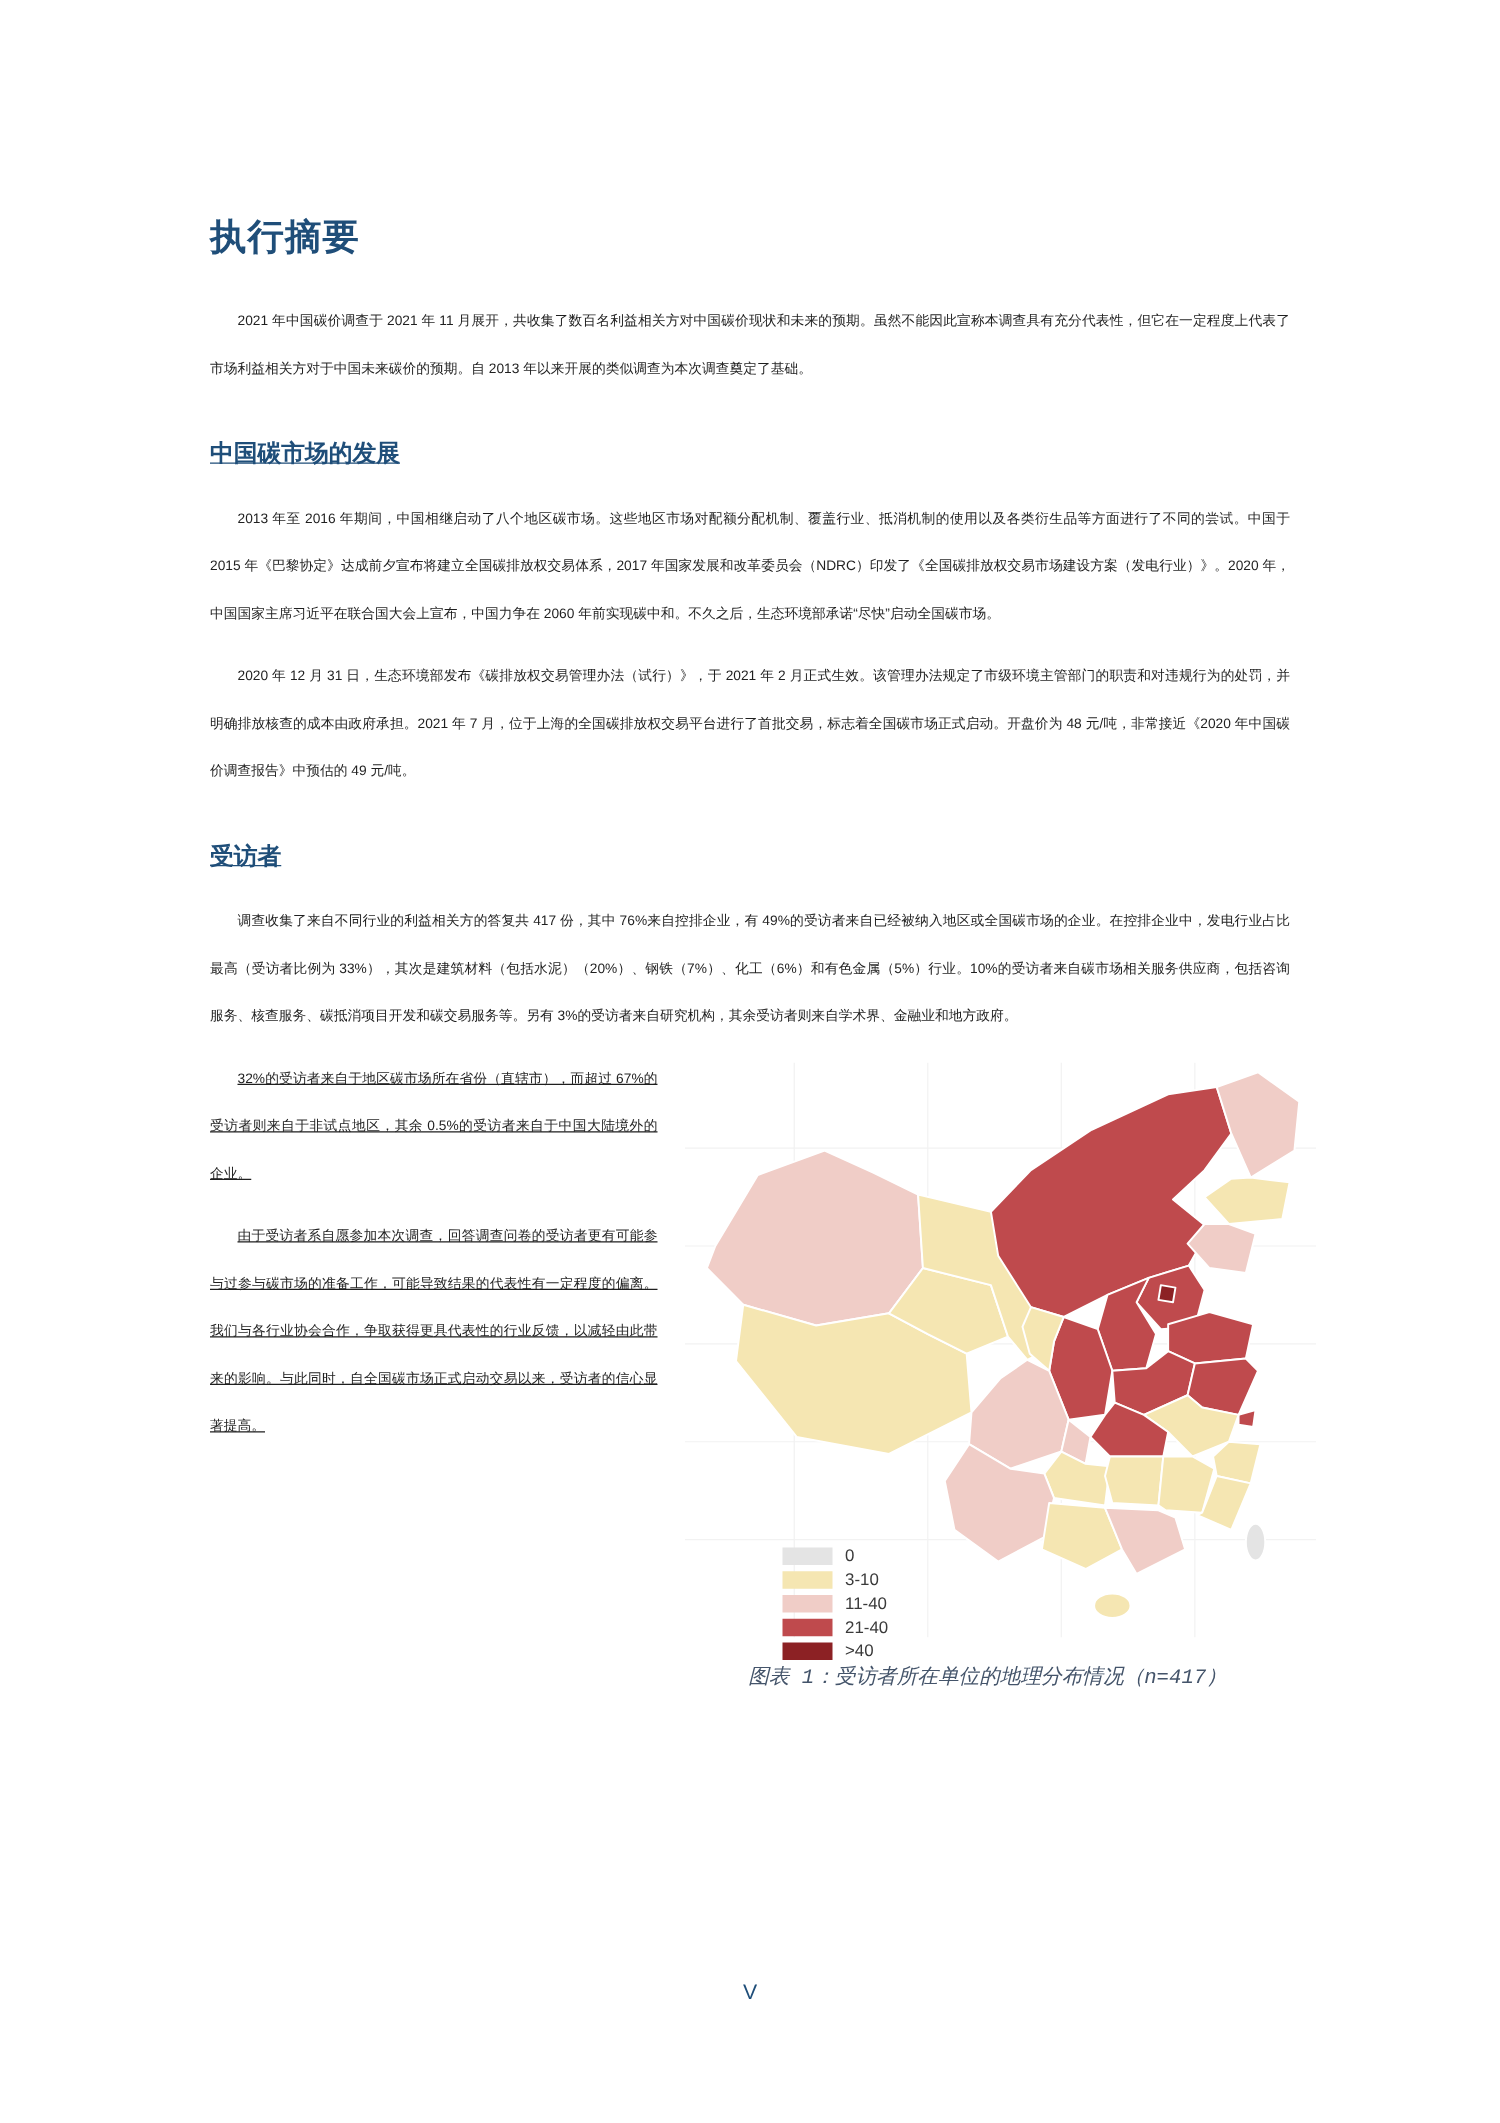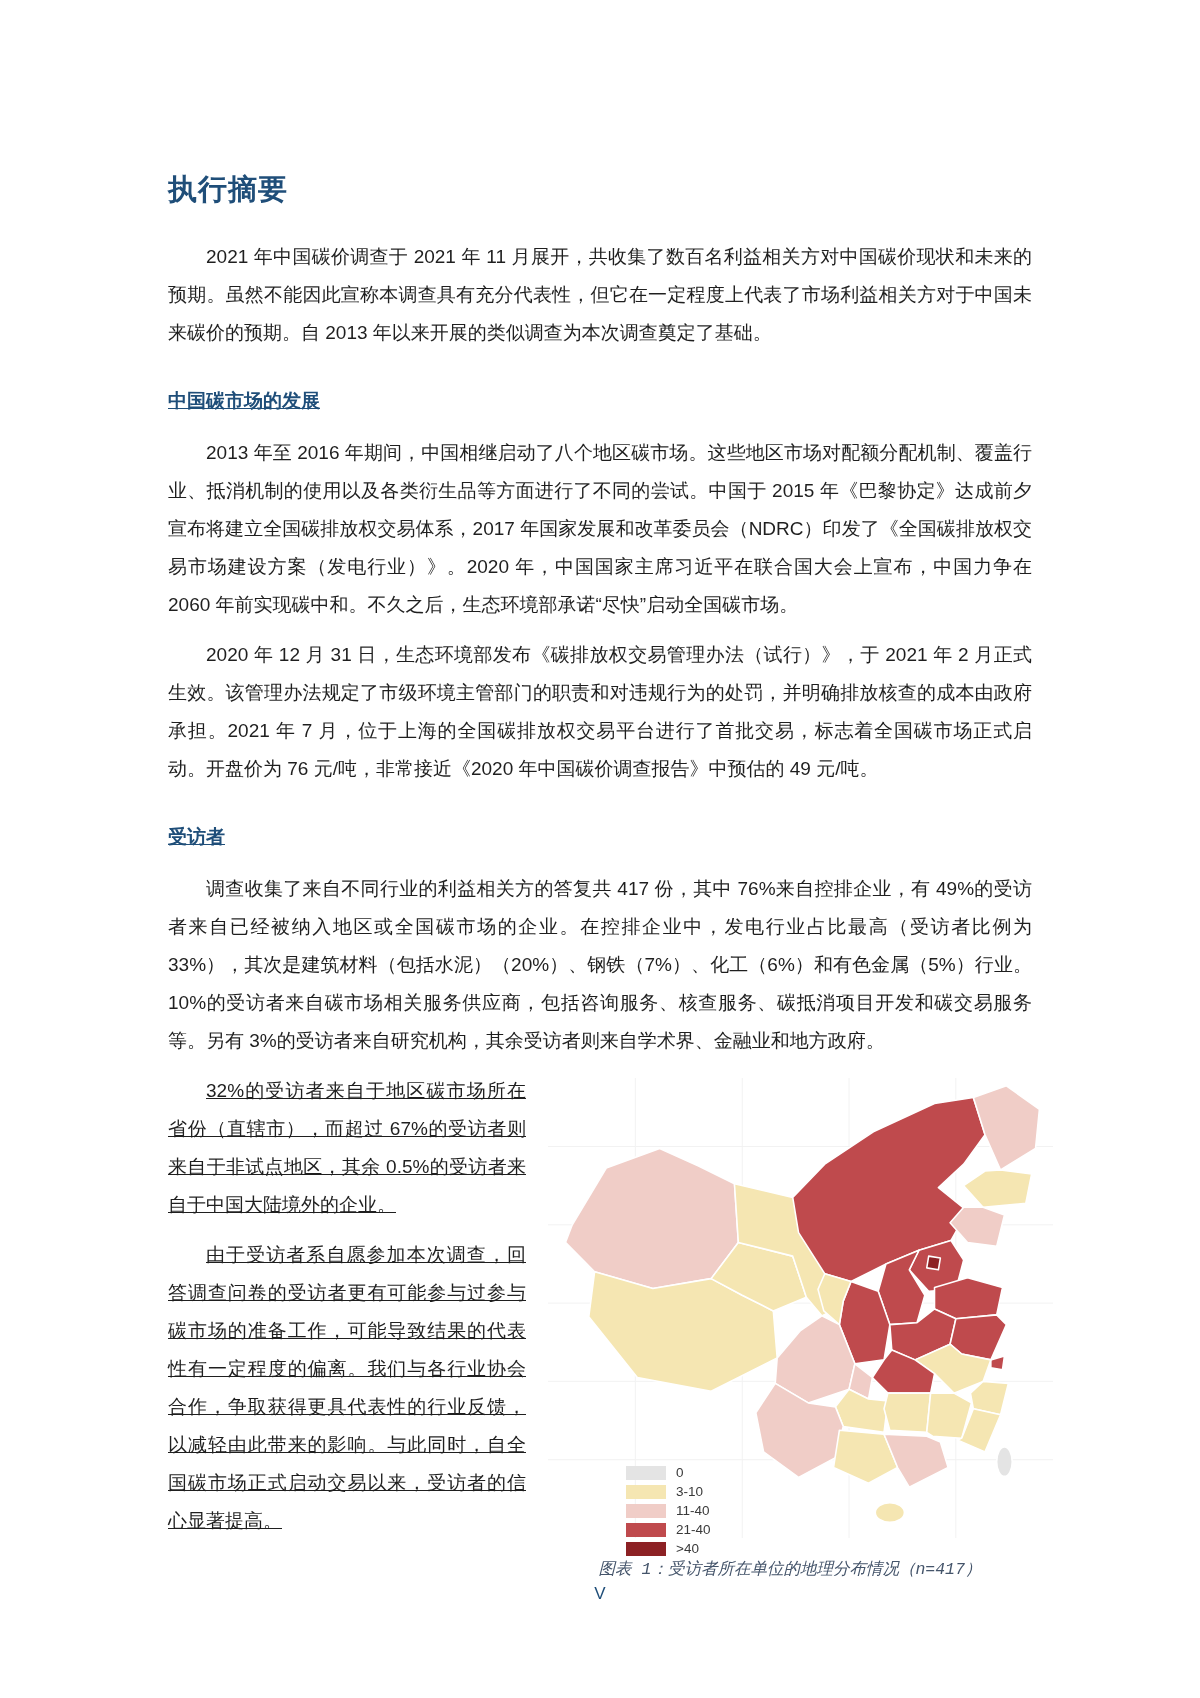--- a/index.html
+++ b/index.html
@@ -8,21 +8,21 @@
     font-family:"Liberation Sans","DejaVu Sans",sans-serif; color:#1f1f1f;
   }
   .page { position:absolute; inset:0; padding:170px 168px 18px 168px; box-sizing:border-box; }
   h1.doc-title {
     font-size:29px; color:#1f4e79; font-weight:bold; margin:0 0 28px 0; letter-spacing:1px;
   }
   h2.sec-heading {
     font-size:19px; color:#1f4e79; font-weight:bold; margin:36px 0 20px 0;text-decoration:underline;
   }
   p.body-para {
-    font-size:19px; line-height:38px; text-align:justify; text-indent:2em; margin:0 0 12px 0;
+    font-size:11px; line-height:38px; text-align:justify; text-indent:2em; margin:0 0 12px 0;
   }
   .columns { display:flex; gap:22px; margin-top:6px; }
   .col-text { flex:none; width:358px;text-decoration:underline; }
   .col-figure { flex:1; position:relative; height:508px; }
   .col-figure svg { position:absolute; top:6px; left:0; }
   .map-legend { position:absolute; left:78px; top:394px; }
   .legend-row { display:flex; align-items:center; margin-bottom:5px; }
   .legend-swatch { width:40px; height:14px; margin-right:10px; flex:none; }
   .legend-label { font-size:13.5px; color:#3a3a3a; line-height:14px; }
   .fig-caption {
@@ -38,21 +38,21 @@
 <body>
 
 <div class="page">
 
   <h1 class="doc-title">执行摘要</h1>
 
   <p class="body-para">2021 年中国碳价调查于 2021 年 11 月展开，共收集了数百名利益相关方对中国碳价现状和未来的预期。虽然不能因此宣称本调查具有充分代表性，但它在一定程度上代表了市场利益相关方对于中国未来碳价的预期。自 2013 年以来开展的类似调查为本次调查奠定了基础。</p>
 
   <h2 class="sec-heading">中国碳市场的发展</h2>
   <p class="body-para">2013 年至 2016 年期间，中国相继启动了八个地区碳市场。这些地区市场对配额分配机制、覆盖行业、抵消机制的使用以及各类衍生品等方面进行了不同的尝试。中国于 2015 年《巴黎协定》达成前夕宣布将建立全国碳排放权交易体系，2017 年国家发展和改革委员会（NDRC）印发了《全国碳排放权交易市场建设方案（发电行业）》。2020 年，中国国家主席习近平在联合国大会上宣布，中国力争在 2060 年前实现碳中和。不久之后，生态环境部承诺“尽快”启动全国碳市场。</p>
-  <p class="body-para">2020 年 12 月 31 日，生态环境部发布《碳排放权交易管理办法（试行）》，于 2021 年 2 月正式生效。该管理办法规定了市级环境主管部门的职责和对违规行为的处罚，并明确排放核查的成本由政府承担。2021 年 7 月，位于上海的全国碳排放权交易平台进行了首批交易，标志着全国碳市场正式启动。开盘价为 76 元/吨，非常接近《2020 年中国碳价调查报告》中预估的 49 元/吨。</p>
+  <p class="body-para">2020 年 12 月 31 日，生态环境部发布《碳排放权交易管理办法（试行）》，于 2021 年 2 月正式生效。该管理办法规定了市级环境主管部门的职责和对违规行为的处罚，并明确排放核查的成本由政府承担。2021 年 7 月，位于上海的全国碳排放权交易平台进行了首批交易，标志着全国碳市场正式启动。开盘价为 48 元/吨，非常接近《2020 年中国碳价调查报告》中预估的 49 元/吨。</p>
 
   <h2 class="sec-heading">受访者</h2>
   <p class="body-para">调查收集了来自不同行业的利益相关方的答复共 417 份，其中 76%来自控排企业，有 49%的受访者来自已经被纳入地区或全国碳市场的企业。在控排企业中，发电行业占比最高（受访者比例为 33%），其次是建筑材料（包括水泥）（20%）、钢铁（7%）、化工（6%）和有色金属（5%）行业。10%的受访者来自碳市场相关服务供应商，包括咨询服务、核查服务、碳抵消项目开发和碳交易服务等。另有 3%的受访者来自研究机构，其余受访者则来自学术界、金融业和地方政府。</p>
 
   <div class="columns">
     <div class="col-text">
       <p class="body-para">32%的受访者来自于地区碳市场所在省份（直辖市），而超过 67%的受访者则来自于非试点地区，其余 0.5%的受访者来自于中国大陆境外的企业。</p>
       <p class="body-para">由于受访者系自愿参加本次调查，回答调查问卷的受访者更有可能参与过参与碳市场的准备工作，可能导致结果的代表性有一定程度的偏离。我们与各行业协会合作，争取获得更具代表性的行业反馈，以减轻由此带来的影响。与此同时，自全国碳市场正式启动交易以来，受访者的信心显著提高。</p>
     </div>
 

